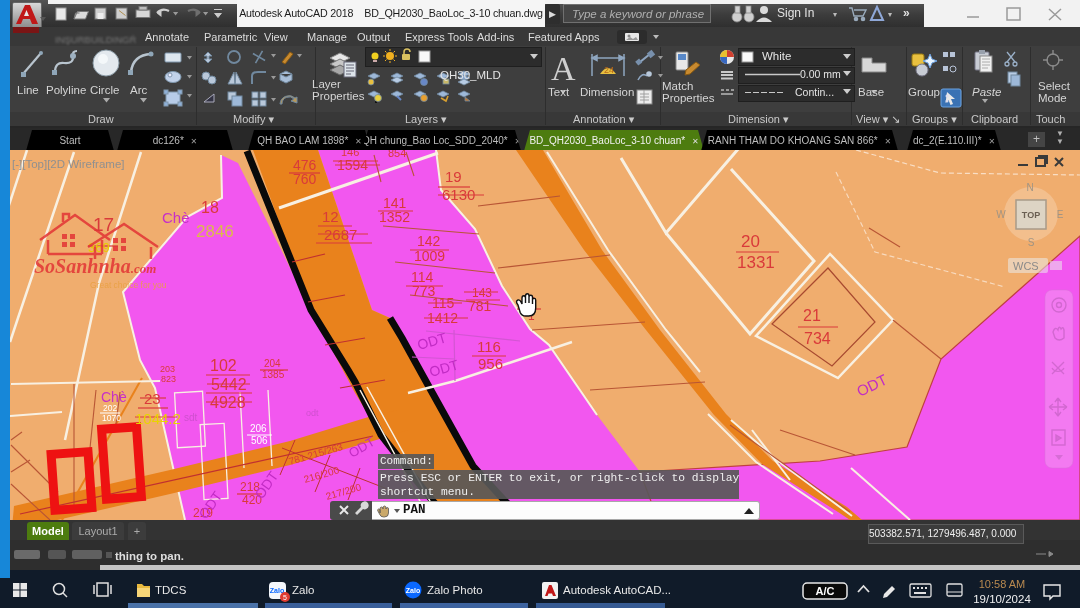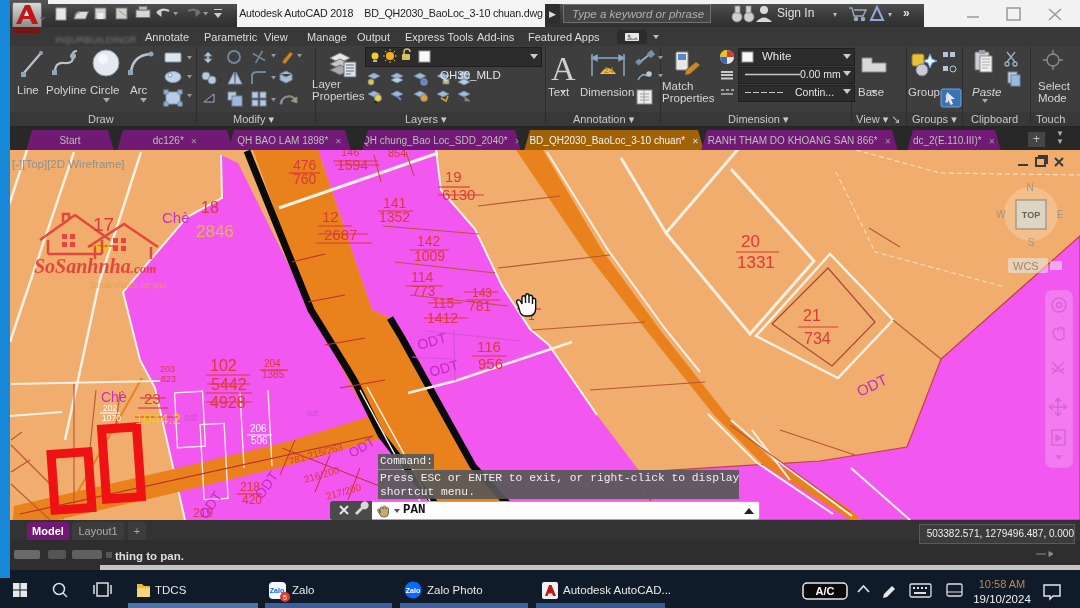--- a/index.html
+++ b/index.html
@@ -20,33 +20,33 @@
 
 #ribbon{left:0;top:46px;width:1080px;height:66px;background:#3e3e3e;}
 #riblabels{left:0;top:112px;width:1080px;height:14px;background:#383838;}
 #ribbottom{left:0;top:126px;width:1080px;height:2px;background:#262626;}
 .plabel{top:113px;font-size:11px;color:#c9c9c9;white-space:nowrap;}
 .psep{top:47px;width:1px;height:78px;background:#2d2d2d;}
 .biglab{font-size:11.5px;color:#d5d5d5;white-space:nowrap;}
 .dd{background:#2c2c2c;border:1px solid #1f1f1f;color:#e4e4e4;font-size:11.5px;}
 
 #ftabs{left:0;top:128px;width:1080px;height:23px;background:#282828;}
-.ftab{top:130px;height:21px;background:#701a75;color:#bdbdbd;font-size:10px;line-height:21px;text-align:center;white-space:nowrap;overflow:hidden;clip-path:polygon(6px 0,calc(100% - 6px) 0,100% 100%,0 100%);}
+.ftab{top:130px;height:21px;background:#000000;color:#bdbdbd;font-size:10px;line-height:21px;text-align:center;white-space:nowrap;overflow:hidden;clip-path:polygon(6px 0,calc(100% - 6px) 0,100% 100%,0 100%);}
 .ftabx{color:#999;padding-left:4px;font-size:8px;}
 
 #cmd1{left:378px;top:454px;width:56px;height:15px;background:rgba(88,88,88,.92);color:#efefef;font-family:"Liberation Mono",monospace;font-size:11px;line-height:15px;padding-left:2px;box-sizing:border-box;}
 #cmd2{left:378px;top:470px;width:361px;height:29px;background:rgba(88,88,88,.92);color:#efefef;font-family:"Liberation Mono",monospace;font-size:11.3px;line-height:14px;padding:1px 0 0 2px;box-sizing:border-box;white-space:pre;}
 #panL{left:330px;top:501px;width:42px;height:19px;background:#4a4a4a;border-radius:3px 0 0 3px;}
 #panR{left:372px;top:501px;width:388px;height:19px;background:#fdfdfd;border:1px solid #a8a8a8;border-left:none;border-radius:0 3px 3px 0;box-sizing:border-box;}
 #pantext{left:403px;top:503px;font-size:12.5px;font-weight:bold;color:#111;font-family:"Liberation Mono",monospace;}
 
 #modelbar{left:0;top:520px;width:1080px;height:20px;background:#333;}
 #statusbar{left:0;top:540px;width:1080px;height:30px;background:#2e2e2e;}
 .mtab{top:522px;height:18px;font-size:11px;line-height:18px;text-align:center;border-radius:3px 3px 0 0;}
-#coords{left:919px;top:524px;width:156px;height:20px;background:#3c3c3c;border:1px solid #5a5a5a;color:#efefef;font-size:10px;line-height:18px;text-align:right;box-sizing:border-box;white-space:nowrap;}
+#coords{left:868px;top:524px;width:156px;height:20px;background:#3c3c3c;border:1px solid #5a5a5a;color:#efefef;font-size:10px;line-height:18px;text-align:left;box-sizing:border-box;white-space:nowrap;}
 #lightstrip{left:100px;top:565px;width:980px;height:5px;background:#c4c4c4;}
 #taskbar{left:0;top:570px;width:1080px;height:38px;background:#101b29;}
 .tbtxt{color:#e8e8e8;font-size:11.5px;top:584px;white-space:nowrap;}
 .tstrip{top:603px;height:5px;}
 #bluestrip{left:0;top:0;width:10px;height:578px;background:#1787d8;}
 </style></head>
 <body>
 <div class="abs" id="titlebar"></div>
 <div class="abs" id="topwhite"></div>
 <div class="abs" id="titleplate"></div>
@@ -387,23 +387,23 @@
 <div class="abs biglab" style="left:972px;top:86px;width:30px;font-style:italic;">Paste</div>
 <div class="abs biglab" style="left:1038px;top:80px;width:40px;">Select<br>Mode</div>
 <div class="abs" style="left:440px;top:49px;font-size:11.5px;color:#e4e4e4;margin-top:20px;">QH30_MLD</div>
 <div class="abs" style="left:762px;top:50px;font-size:11.5px;color:#e4e4e4;">White</div>
 <div class="abs" style="left:800px;top:68px;font-size:10.5px;color:#e4e4e4;">0.00 mm</div>
 <div class="abs" style="left:795px;top:86px;font-size:10.5px;color:#e4e4e4;">Contin...</div>
 
 <div class="abs" id="ftabs"></div>
 <div class="abs ftab" style="left:26px;width:88px;">Start</div>
 <div class="abs ftab" style="left:117px;width:116px;">dc126* <span class="ftabx">✕</span></div>
-<div class="abs ftab" style="left:228px;width:123px;">QH BAO LAM 1898* <span class="ftabx">✕</span></div>
+<div class="abs ftab" style="left:248px;width:123px;">QH BAO LAM 1898* <span class="ftabx">✕</span></div>
 <div class="abs ftab" style="left:362px;width:159px;">QH chung_Bao Loc_SDD_2040* <span class="ftabx">✕</span></div>
-<div class="abs ftab" style="left:524px;width:180px;background:#a16207;color:#f2f2f2;">BD_QH2030_BaoLoc_3-10 chuan* <span class="ftabx" style="color:#ddd;">✕</span></div>
+<div class="abs ftab" style="left:524px;width:180px;background:#4d7c0f;color:#f2f2f2;">BD_QH2030_BaoLoc_3-10 chuan* <span class="ftabx" style="color:#ddd;">✕</span></div>
 <div class="abs ftab" style="left:701px;width:197px;">RANH THAM DO KHOANG SAN 866* <span class="ftabx">✕</span></div>
 <div class="abs ftab" style="left:907px;width:94px;">dc_2(E.110.III)* <span class="ftabx">✕</span></div>
 <div class="abs" style="left:1028px;top:132px;width:17px;height:15px;background:#454545;color:#c0c0c0;font-size:12px;line-height:15px;text-align:center;">+</div>
 <div class="abs" style="left:1056px;top:130px;color:#b0b0b0;font-size:8px;line-height:8px;">▼<br>▼</div>
 
 <svg class="abs" style="left:10px;top:150px;" width="1070" height="370" viewBox="10 150 1070 370" id="mapsvg" font-family="Liberation Sans">
 <rect x="10" y="150" width="1070" height="370" fill="#f0ad6e"></rect>
 
 <g stroke="#f8f0e2" stroke-width="2.5" fill="none">
   <path d="M27 150 L8 208"></path>
@@ -677,21 +677,21 @@
   <path d="M10 5 l8 8 M18 5 l-8 8" stroke="#e8e8e8" stroke-width="2"></path>
   <path d="M27 14 l6 -6 a4 4 0 1 0 -2 -2 l-6 6 z" fill="#d8d8d8"></path>
   <g transform="translate(47,3)">
       <path d="M3 9 V5 q0 -2 1.5 -2 q1.5 0 1.5 2 V4 q0 -2 1.5 -2 q1.5 0 1.5 2 V5 q0 -1.5 1.3 -1.5 q1.2 0 1.2 1.5 v4 q0 4 -4 4 h-1 q-3 0 -4 -3 l-1.6 -3 q-.8 -1.6 .6 -2 q1 -.3 1.6 1 z" fill="#caa96a" stroke="#555" stroke-width="0.8"></path>
     </g>
   <path d="M64 8 l3 4 3 -4 z" fill="#555"></path>
   <path d="M414 13 l5 -6 5 6 z" fill="#222"></path>
 </svg>
 
 <div class="abs" id="modelbar"></div>
-<div class="abs mtab" style="left:27px;width:42px;background:#701a75;color:#fff;font-weight:bold;">Model</div>
+<div class="abs mtab" style="left:27px;width:42px;background:#4d7c0f;color:#fff;font-weight:bold;">Model</div>
 <div class="abs mtab" style="left:72px;width:52px;background:#3c3c3c;color:#ababab;">Layout1</div>
 <div class="abs mtab" style="left:128px;width:18px;background:#3c3c3c;color:#ababab;">+</div>
 <div class="abs" id="statusbar"></div>
 <div class="abs" id="coords">503382.571, 1279496.487, 0.000</div>
 <svg class="abs" style="left:0;top:540px;" width="300" height="30">
   <g fill="#bcbcbc" font-size="10" font-family="Liberation Sans">
     <rect x="14" y="10" width="26" height="9" rx="2" fill="#6a6a6a"></rect>
     <rect x="48" y="10" width="18" height="9" rx="2" fill="#555"></rect>
     <rect x="72" y="10" width="30" height="9" rx="2" fill="#606060"></rect>
     <rect x="106" y="12" width="6" height="6" fill="#555"></rect>

